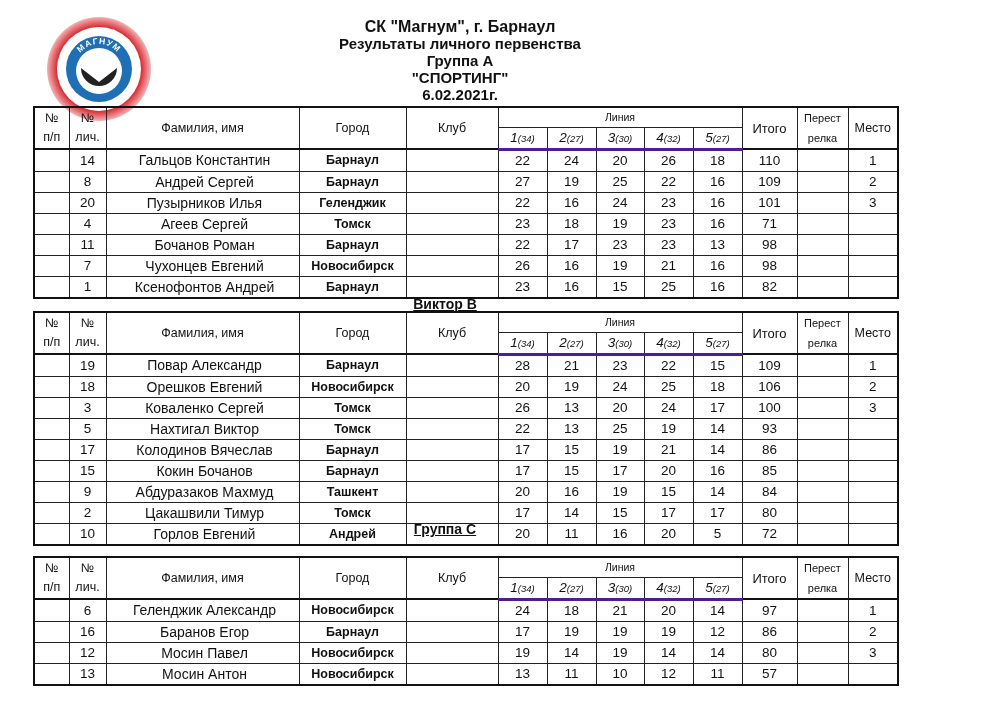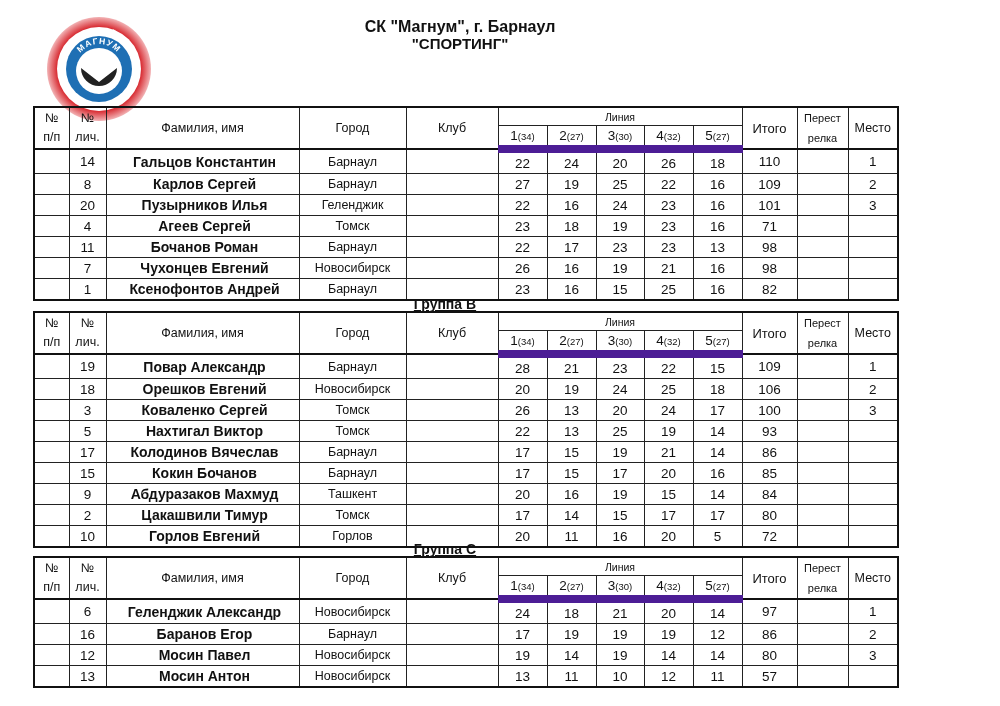--- a/index.html
+++ b/index.html
@@ -10,25 +10,25 @@
                  font-weight: bold; color: #111; }
   .title-block div { line-height: 17px; }
   .t1 { font-size: 16px; }
   .t2 { font-size: 15px; }
   .t3, .t4, .t5 { font-size: 15px; }
   .group-title { position: absolute; font-weight: bold; font-size: 14px; text-decoration: underline; text-align: center; width: 120px; }
   table.res { position: absolute; left: 33px; border-collapse: collapse; table-layout: fixed;
               border: 2px solid #111; font-size: 13px; }
   table.res td, table.res th { border: 1px solid #222; padding: 0; text-align: center; vertical-align: middle; overflow: hidden; white-space: nowrap; }
   table.res th { font-weight: normal; font-size: 12.5px; }
-  table.res thead tr.h2 th { border-bottom: 8px solid #4c1d95; }
+  table.res thead tr.h2 th { border-bottom: 3px solid #4c1d95; font-style: italic; }
   table.res thead th.tall { border-bottom: 2px solid #111; }
   table.res tbody td { height: 20px; font-size: 13.5px; }
-  td.name { text-align: center; padding-left: 4px !important; font-weight: bold; font-size: 14px !important; }
-  td.city { font-size: 12.5px !important; }
+  td.name { text-align: center; padding-left: 4px !important; font-weight: normal; font-size: 14px !important; }
+  td.city { font-size: 12.5px !important; font-weight: bold; }
   th.liniya { font-size: 10.5px !important; height: 17px; margin-top: 12px; }
   th.ln { font-size: 13.5px !important; height: 18px; }
   th.ln small { font-size: 9.5px; }
   th.two { line-height: 19px; font-size: 12.5px; }
   th.persh { font-size: 11px !important; line-height: 20px; }
   th.total { font-size: 13px !important; margin-top: 15px; }
 </style>
 </head>
 <body>
 
@@ -51,25 +51,28 @@
       <textPath href="#arcTop" startOffset="50%" text-anchor="middle">СТРЕЛКОВЫЙ КЛУБ</textPath>
     </text>
     <text font-size="8.5" font-weight="bold" fill="#ffffff" font-family="Liberation Sans, sans-serif" letter-spacing="1">
       <textPath href="#arcInner" startOffset="50%" text-anchor="middle">МАГНУМ</textPath>
     </text>
   </svg>
 </div>
 
 <div class="title-block">
   <div class="t1">СК "Магнум", г. Барнаул</div>
+  <div class="t2">Результаты личного первенства</div>
+  <div class="t3">Группа А</div>
   <div class="t4">"СПОРТИНГ"</div>
+  <div class="t5">6.02.2021г.</div>
 </div>
 
-<div class="group-title" style="left:385px; top:296px;">Группа В</div>
-<div class="group-title" style="left:385px; top:541px;">Группа С</div>
+<div class="group-title" style="left:385px; top:296px;">Виктор В</div>
+<div class="group-title" style="left:385px; top:521px;">Группа С</div>
 
 <table class="res" style="top:106px;">
     <colgroup>
       <col style="width: 35px;">
       <col style="width: 37px;">
       <col style="width: 193px;">
       <col style="width: 107px;">
       <col style="width: 92px;">
       <col style="width: 49px;">
       <col style="width: 49px;">
@@ -121,21 +124,21 @@
         <td>20</td>
         <td>26</td>
         <td>18</td>
         <td>110</td>
         <td></td>
         <td>1</td>
       </tr>
       <tr>
         <td></td>
         <td>8</td>
-        <td class="name">Карлов Сергей</td>
+        <td class="name">Андрей Сергей</td>
         <td class="city">Барнаул</td>
         <td></td>
         <td>27</td>
         <td>19</td>
         <td>25</td>
         <td>22</td>
         <td>16</td>
         <td>109</td>
         <td></td>
         <td>2</td>
@@ -380,21 +383,21 @@
         <td>17</td>
         <td>17</td>
         <td>80</td>
         <td></td>
         <td></td>
       </tr>
       <tr>
         <td></td>
         <td>10</td>
         <td class="name">Горлов Евгений</td>
-        <td class="city">Горлов</td>
+        <td class="city">Андрей</td>
         <td></td>
         <td>20</td>
         <td>11</td>
         <td>16</td>
         <td>20</td>
         <td>5</td>
         <td>72</td>
         <td></td>
         <td></td>
       </tr>

